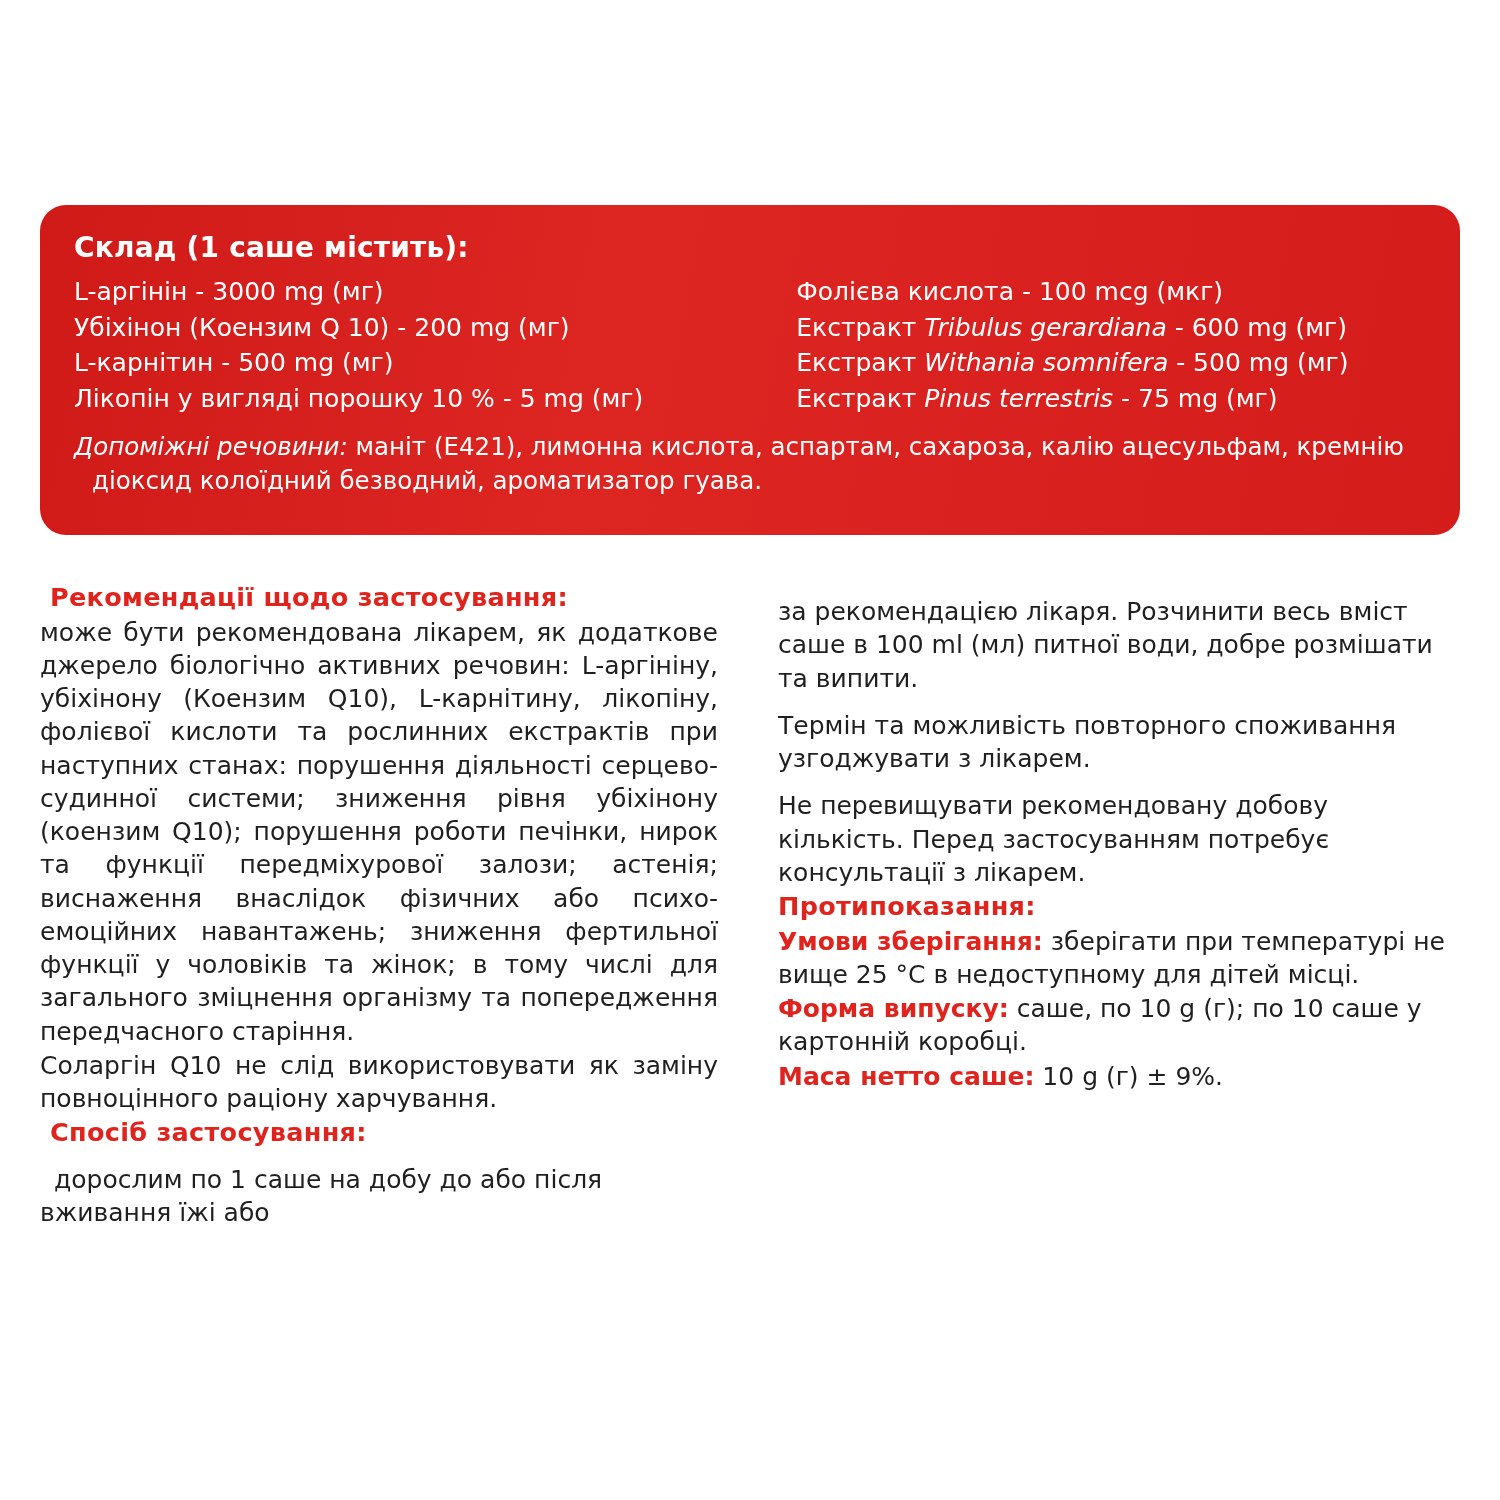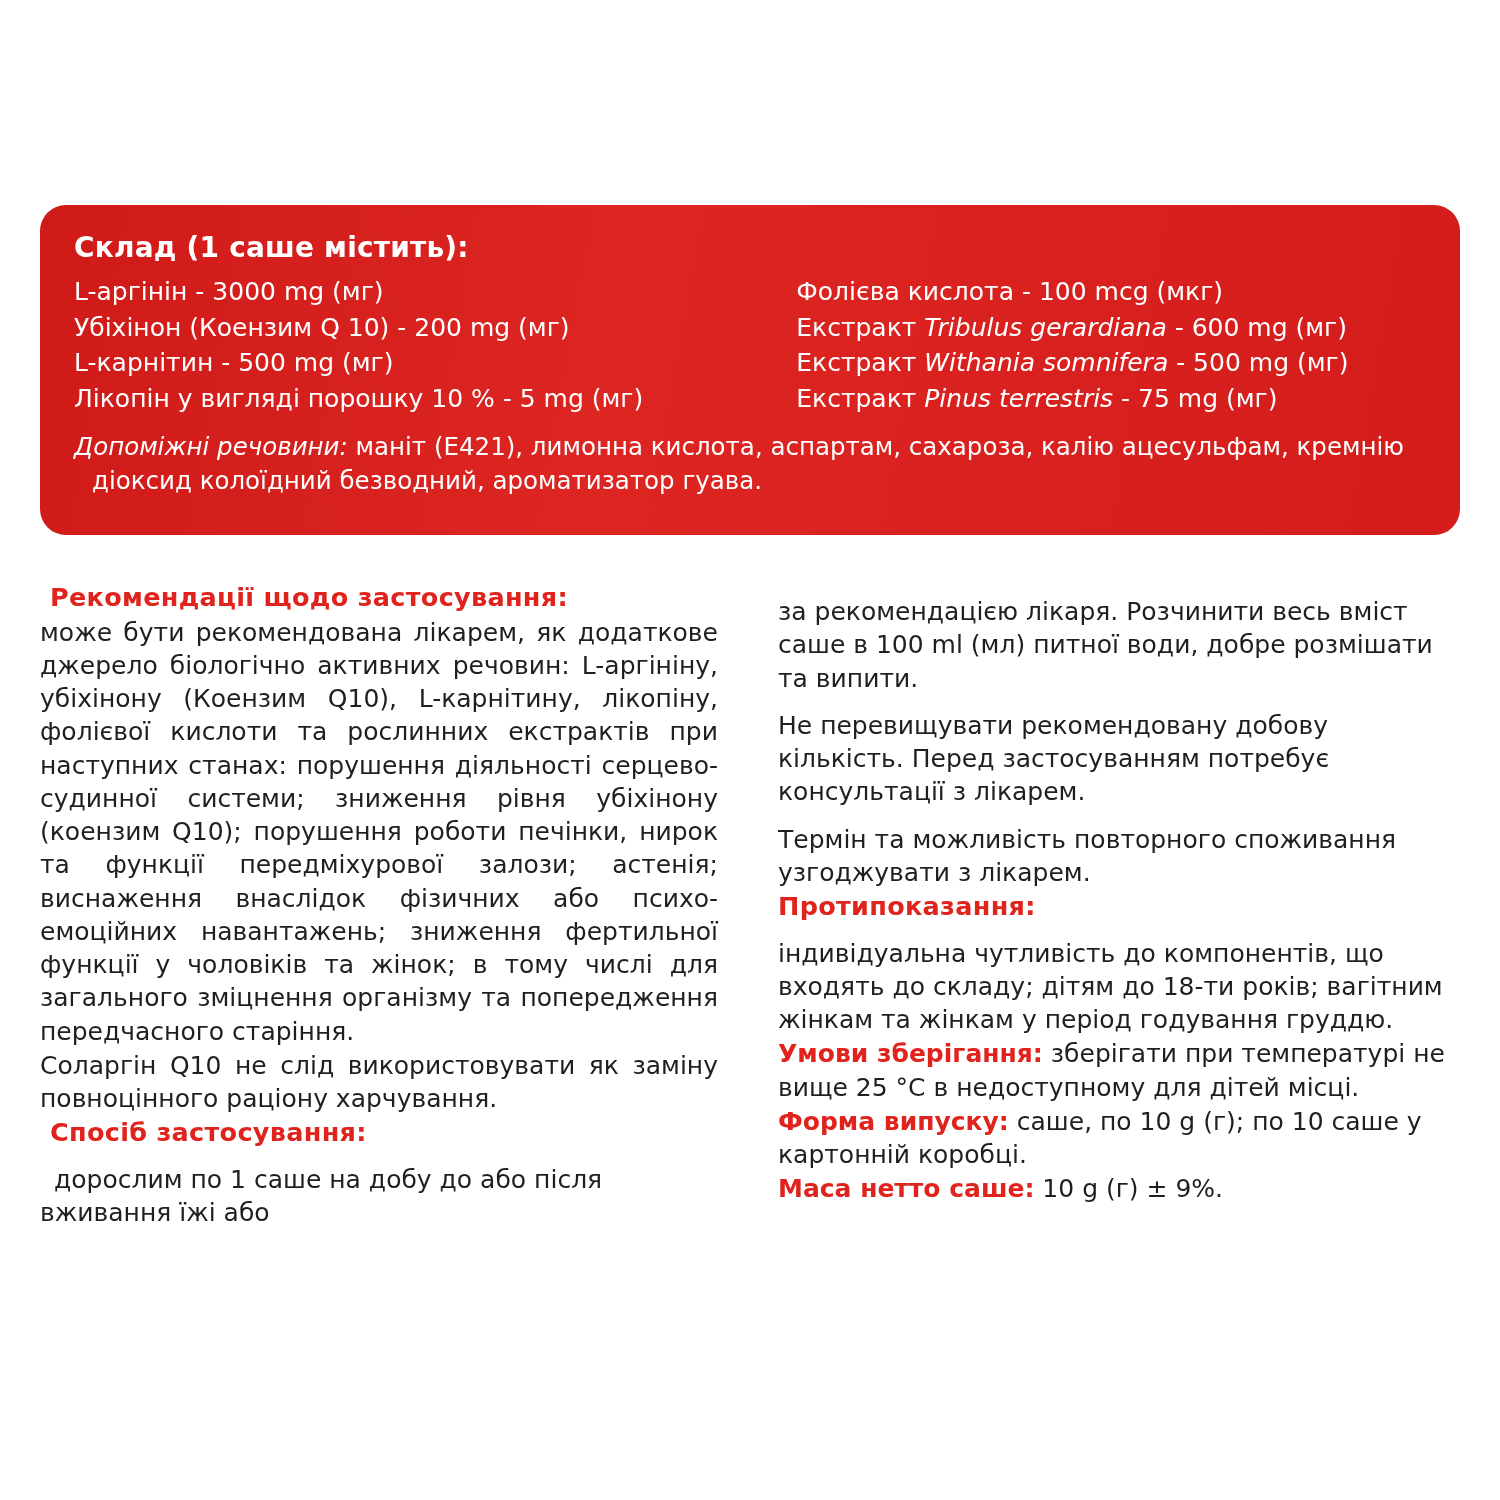--- a/index.html
+++ b/index.html
@@ -151,23 +151,22 @@
     <div class="col left">
       <p class="head indent">Рекомендації щодо застосування:</p>
       <p class="para">може бути рекомендована лікарем, як додаткове джерело біологічно активних речовин: L-аргініну, убіхінону (Коензим Q10), L-карнітину, лікопіну, фолієвої кислоти та рослинних екстрактів при наступних станах: порушення діяльності серцево-судинної системи; зниження рівня убіхінону (коензим Q10); порушення роботи печінки, нирок та функції передміхурової залози; астенія; виснаження внаслідок фізичних або психо-емоційних навантажень; зниження фертильної функції у чоловіків та жінок; в тому числі для загального зміцнення організму та попередження передчасного старіння.</p>
       <p class="para">Соларгін Q10 не слід використовувати як заміну повноцінного раціону харчування.</p>
       <p class="head indent">Спосіб застосування:</p>
       <p class="para nojustify indent-first">дорослим по 1 саше на добу до або після вживання їжі або</p>
     </div>
 
     <div class="col right">
       <p class="para nojustify">за рекомендацією лікаря. Розчинити весь вміст саше в 100 ml (мл) питної води, добре розмішати та випити.</p>
+      <p class="para nojustify">Термін та можливість повторного споживання узгоджувати з лікарем.</p>
       <p class="para nojustify">Не перевищувати рекомендовану добову кількість. Перед застосуванням потребує консультації з лікарем.</p>
-      <p class="para nojustify">Термін та можливість повторного споживання узгоджувати з лікарем.</p>
       <p class="head">Протипоказання:</p>
-      <p class="para nojustify">індивідуальна чутливість до компонентів, що входять до складу; дітям до 18-ти років; вагітним жінкам та жінкам у період годування груддю.</p>
       <p class="mixed"><span class="head-inline">Умови зберігання:</span><span> зберігати при температурі не вище 25 °C в недоступному для дітей місці.</span></p>
       <p class="mixed"><span class="head-inline">Форма випуску:</span><span> саше, по 10 g (г); по 10 саше у картонній коробці.</span></p>
       <p class="mixed"><span class="head-inline">Маса нетто саше:</span><span> 10 g (г) ± 9%.</span></p>
     </div>
 
   </div>
 </div>
 
 </body></html>

